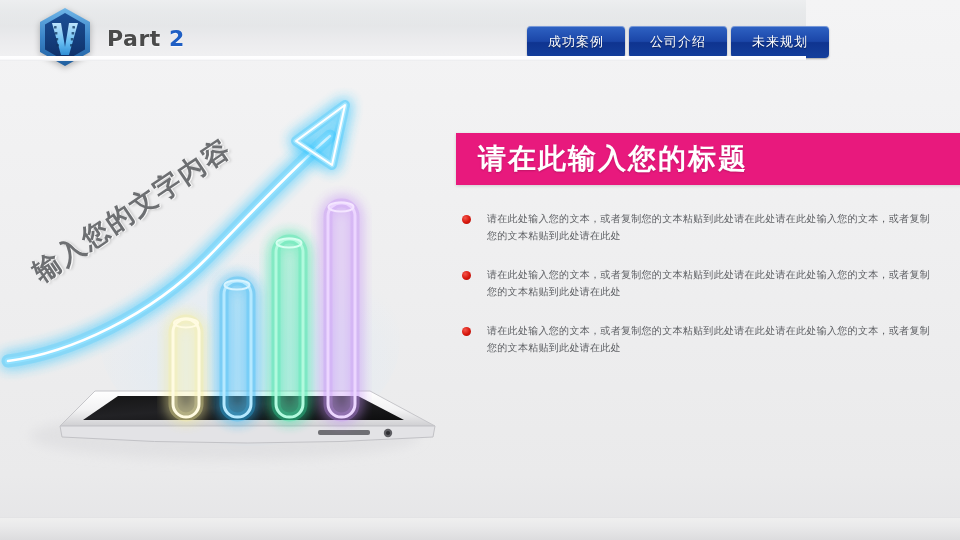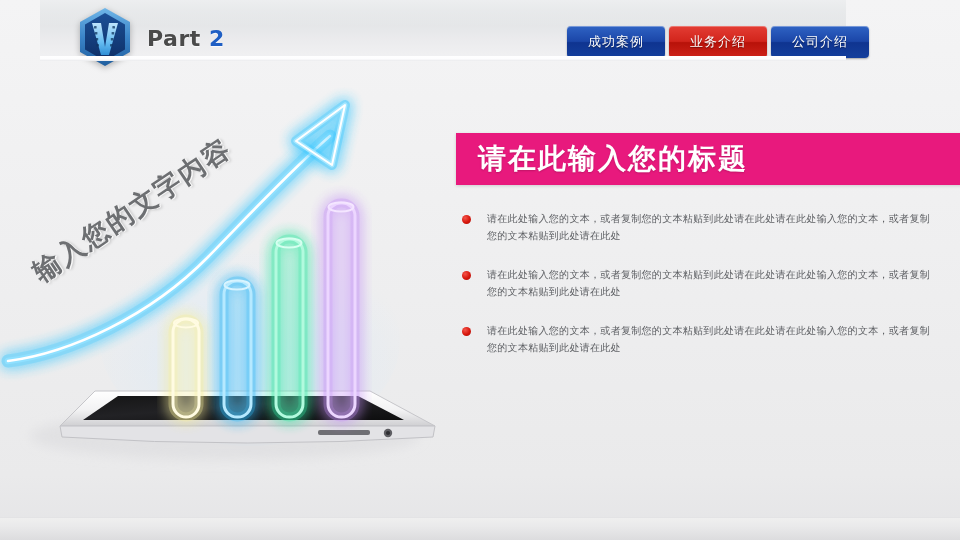--- a/index.html
+++ b/index.html
@@ -9,21 +9,20 @@
     background:#f0f0f0;
   }
   .slide{
     position:relative;width:960px;height:540px;overflow:hidden;
     background:linear-gradient(180deg,#f4f4f5 0%,#eeeeef 55%,#eaeaeb 88%,#e4e4e6 100%);
   }
   
   .header{
     position:absolute;left:0;top:0;width:806px;height:61px;
     background:linear-gradient(180deg,#d7dadd 0%,#e3e5e7 35%,#ececee 70%,#f2f2f3 100%);
-    margin-left:40px;
   }
   .header:after{
     content:"";position:absolute;left:0;bottom:0;width:100%;height:5px;
     background:linear-gradient(180deg,#ffffff 0%,#fdfdfe 60%,#e9eaec 100%);
   }
   .header-sheen{
     position:absolute;left:0;top:0;width:100%;height:26px;
     background:linear-gradient(180deg,rgba(255,255,255,.55),rgba(255,255,255,0));
   }
   
@@ -141,22 +140,22 @@
       </svg>
     </div>
 
     <div class="part-label">
       <span>Part</span>
       <span class="part-num">2</span>
     </div>
 
     <div class="nav">
       <div class="tab">成功案例</div>
-      <div class="tab active">业务介绍</div>
       <div class="tab">公司介绍</div>
+      <div class="tab">未来规划</div>
     </div>
   </div>
 
   <div class="graphic">
 
     <svg class="neon-svg" width="460" height="420" viewBox="0 0 460 420">
       <defs>
         <filter id="glowBlue" x="-60%" y="-60%" width="220%" height="220%">
           <feGaussianBlur stdDeviation="7" result="b1"></feGaussianBlur>
           <feMerge>

